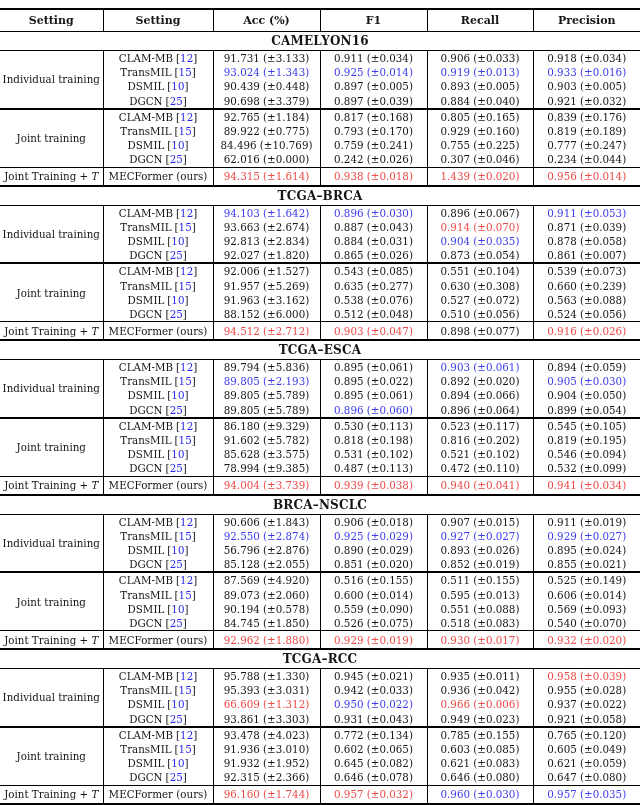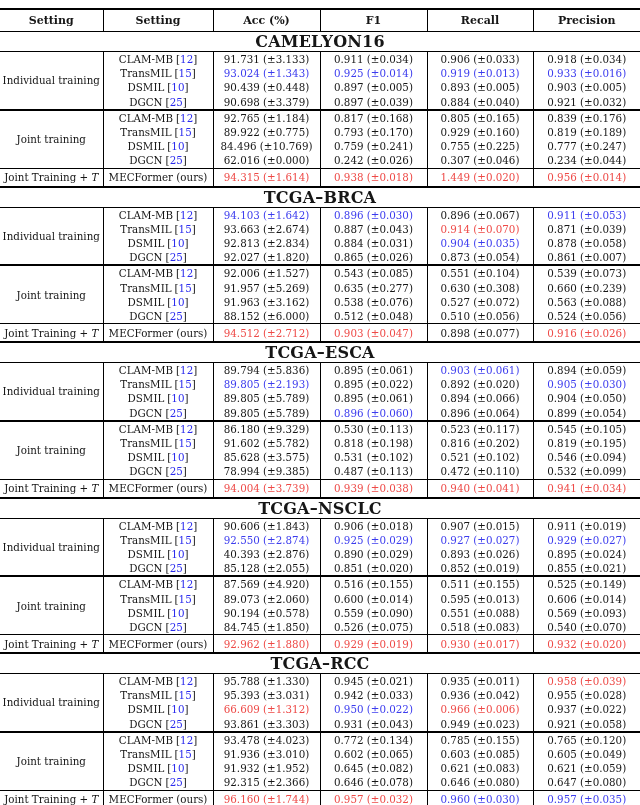--- a/index.html
+++ b/index.html
@@ -14,21 +14,21 @@
     margin-top:8px;
   }
   td,th{
     text-align:center;vertical-align:middle;padding:0;
     font-size:10.3px;white-space:nowrap;overflow:hidden;
   }
   th{font-weight:bold;font-size:11px;height:21px;}
   .vsep{border-right:1px solid #000;}
   tr.r-header{border-bottom:1.5px solid #000;}
   tr.r-title{border-bottom:1.5px solid #000;}
-  tr.r-title td{font-weight:bold;font-size:16px;height:18px;letter-spacing:.2px;}
+  tr.r-title td{font-weight:bold;font-size:12px;height:18px;letter-spacing:.2px;}
   tr.r-body td{height:14.2px;}
   tr.r-blocksep{border-top:2px solid #000;}
   tr.r-ours{border-top:1px solid #000;border-bottom:2px solid #000;}
   tr.r-ours td{height:17px;}
   .c-r{color:var(--best,#ee4545);}
   .c-b{color:var(--second,#3c3cee);}
   .cnum{color:var(--cite,#2b2bee);}
   .cit{margin-left:3px;}
   .script-t{font-style:italic;font-family:"DejaVu Serif","Liberation Serif",serif;}
 </style>
@@ -114,21 +114,21 @@
         <td class="vsep">62.016 (±0.000)</td>
         <td class="vsep">0.242 (±0.026)</td>
         <td class="vsep">0.307 (±0.046)</td>
         <td>0.234 (±0.044)</td>
       </tr>
       <tr class="r-ours">
         <td class="vsep"><span>Joint Training + </span><span class="script-t">T</span></td>
         <td class="vsep">MECFormer (ours)</td>
         <td class="vsep c-r">94.315 (±1.614)</td>
         <td class="vsep c-r">0.938 (±0.018)</td>
-        <td class="vsep c-r">1.449 (±0.020)</td>
+        <td class="vsep c-r">1.439 (±0.020)</td>
         <td class=" c-r">0.956 (±0.014)</td>
       </tr>
       <tr class="r-title">
         <td colspan="6">TCGA–BRCA</td>
       </tr>
       <tr class="r-body">
         <td class="vsep" rowspan="4">Individual training</td>
         <td class="vsep"><span>CLAM-MB</span><span class="cit"><span>[</span><span class="cnum">12</span><span>]</span></span></td>
         <td class="vsep c-b">94.103 (±1.642)</td>
         <td class="vsep c-b">0.896 (±0.030)</td>
@@ -256,40 +256,40 @@
       </tr>
       <tr class="r-ours">
         <td class="vsep"><span>Joint Training + </span><span class="script-t">T</span></td>
         <td class="vsep">MECFormer (ours)</td>
         <td class="vsep c-r">94.004 (±3.739)</td>
         <td class="vsep c-r">0.939 (±0.038)</td>
         <td class="vsep c-r">0.940 (±0.041)</td>
         <td class=" c-r">0.941 (±0.034)</td>
       </tr>
       <tr class="r-title">
-        <td colspan="6">TCGA–NSCLC</td>
+        <td colspan="6">BRCA–NSCLC</td>
       </tr>
       <tr class="r-body">
         <td class="vsep" rowspan="4">Individual training</td>
         <td class="vsep"><span>CLAM-MB</span><span class="cit"><span>[</span><span class="cnum">12</span><span>]</span></span></td>
         <td class="vsep">90.606 (±1.843)</td>
         <td class="vsep">0.906 (±0.018)</td>
         <td class="vsep">0.907 (±0.015)</td>
         <td>0.911 (±0.019)</td>
       </tr>
       <tr class="r-body">
         <td class="vsep"><span>TransMIL</span><span class="cit"><span>[</span><span class="cnum">15</span><span>]</span></span></td>
         <td class="vsep c-b">92.550 (±2.874)</td>
         <td class="vsep c-b">0.925 (±0.029)</td>
         <td class="vsep c-b">0.927 (±0.027)</td>
         <td class=" c-b">0.929 (±0.027)</td>
       </tr>
       <tr class="r-body">
         <td class="vsep"><span>DSMIL</span><span class="cit"><span>[</span><span class="cnum">10</span><span>]</span></span></td>
-        <td class="vsep">40.393 (±2.876)</td>
+        <td class="vsep">56.796 (±2.876)</td>
         <td class="vsep">0.890 (±0.029)</td>
         <td class="vsep">0.893 (±0.026)</td>
         <td>0.895 (±0.024)</td>
       </tr>
       <tr class="r-body">
         <td class="vsep"><span>DGCN</span><span class="cit"><span>[</span><span class="cnum">25</span><span>]</span></span></td>
         <td class="vsep">85.128 (±2.055)</td>
         <td class="vsep">0.851 (±0.020)</td>
         <td class="vsep">0.852 (±0.019)</td>
         <td>0.855 (±0.021)</td>

